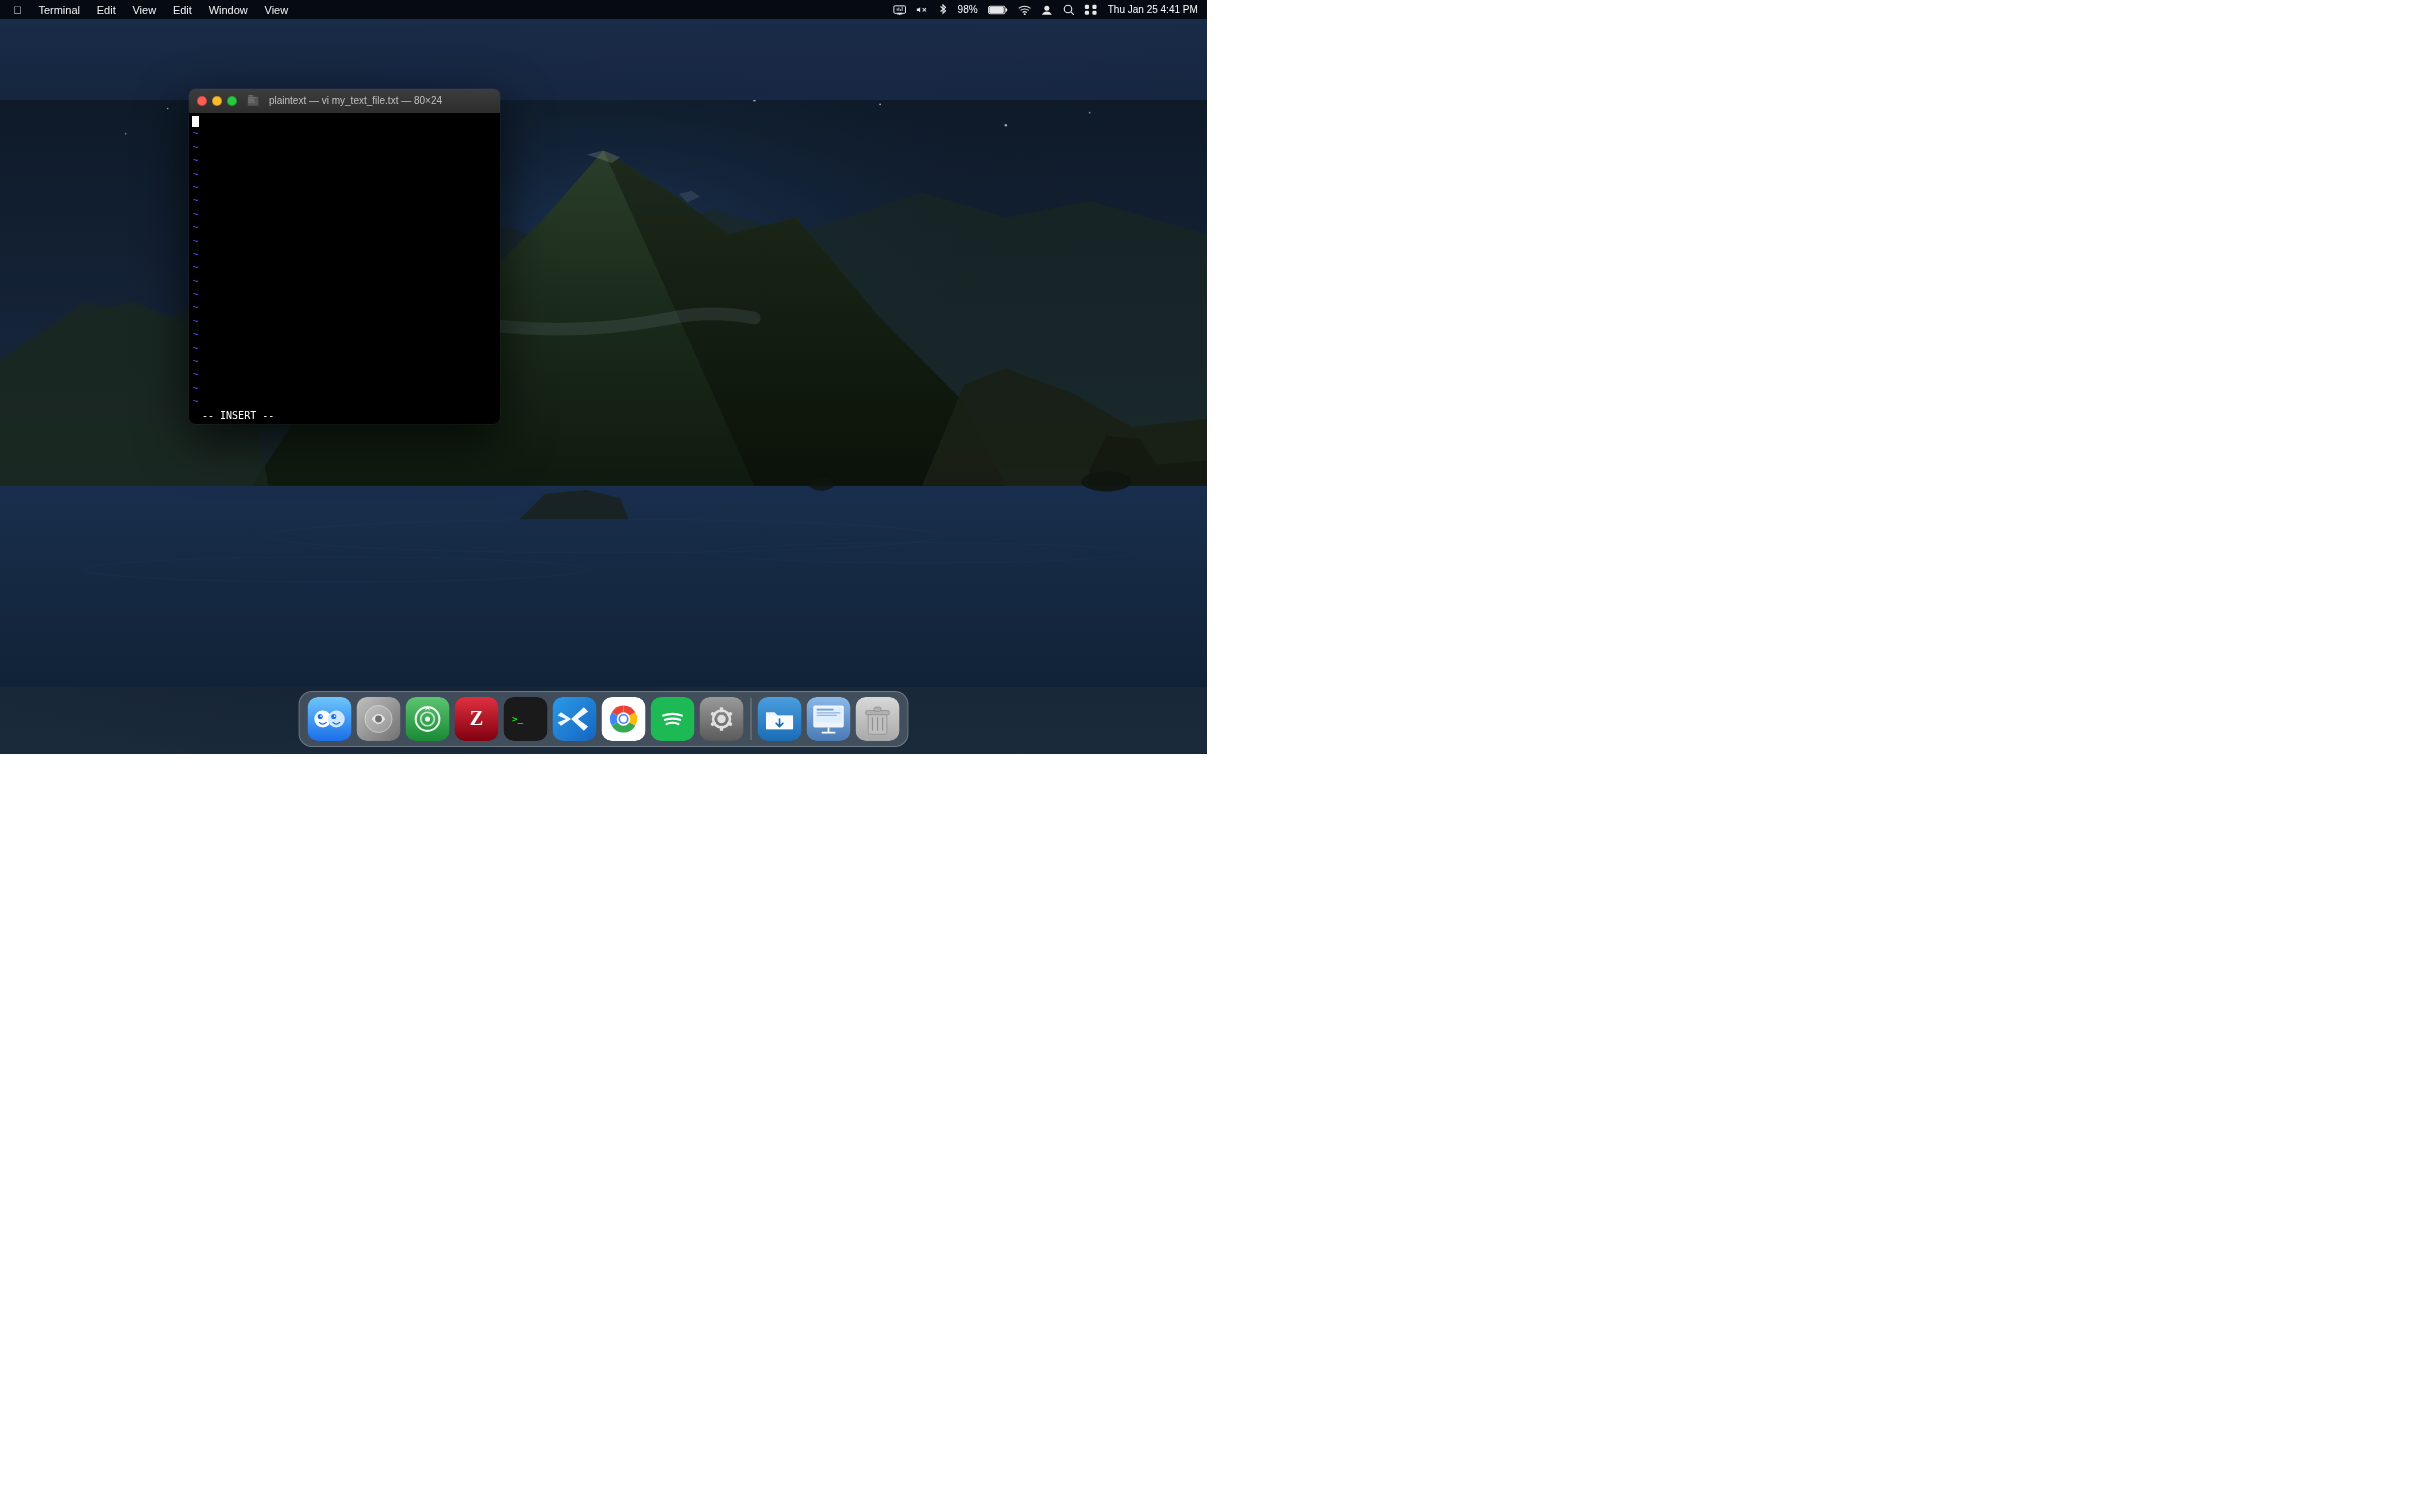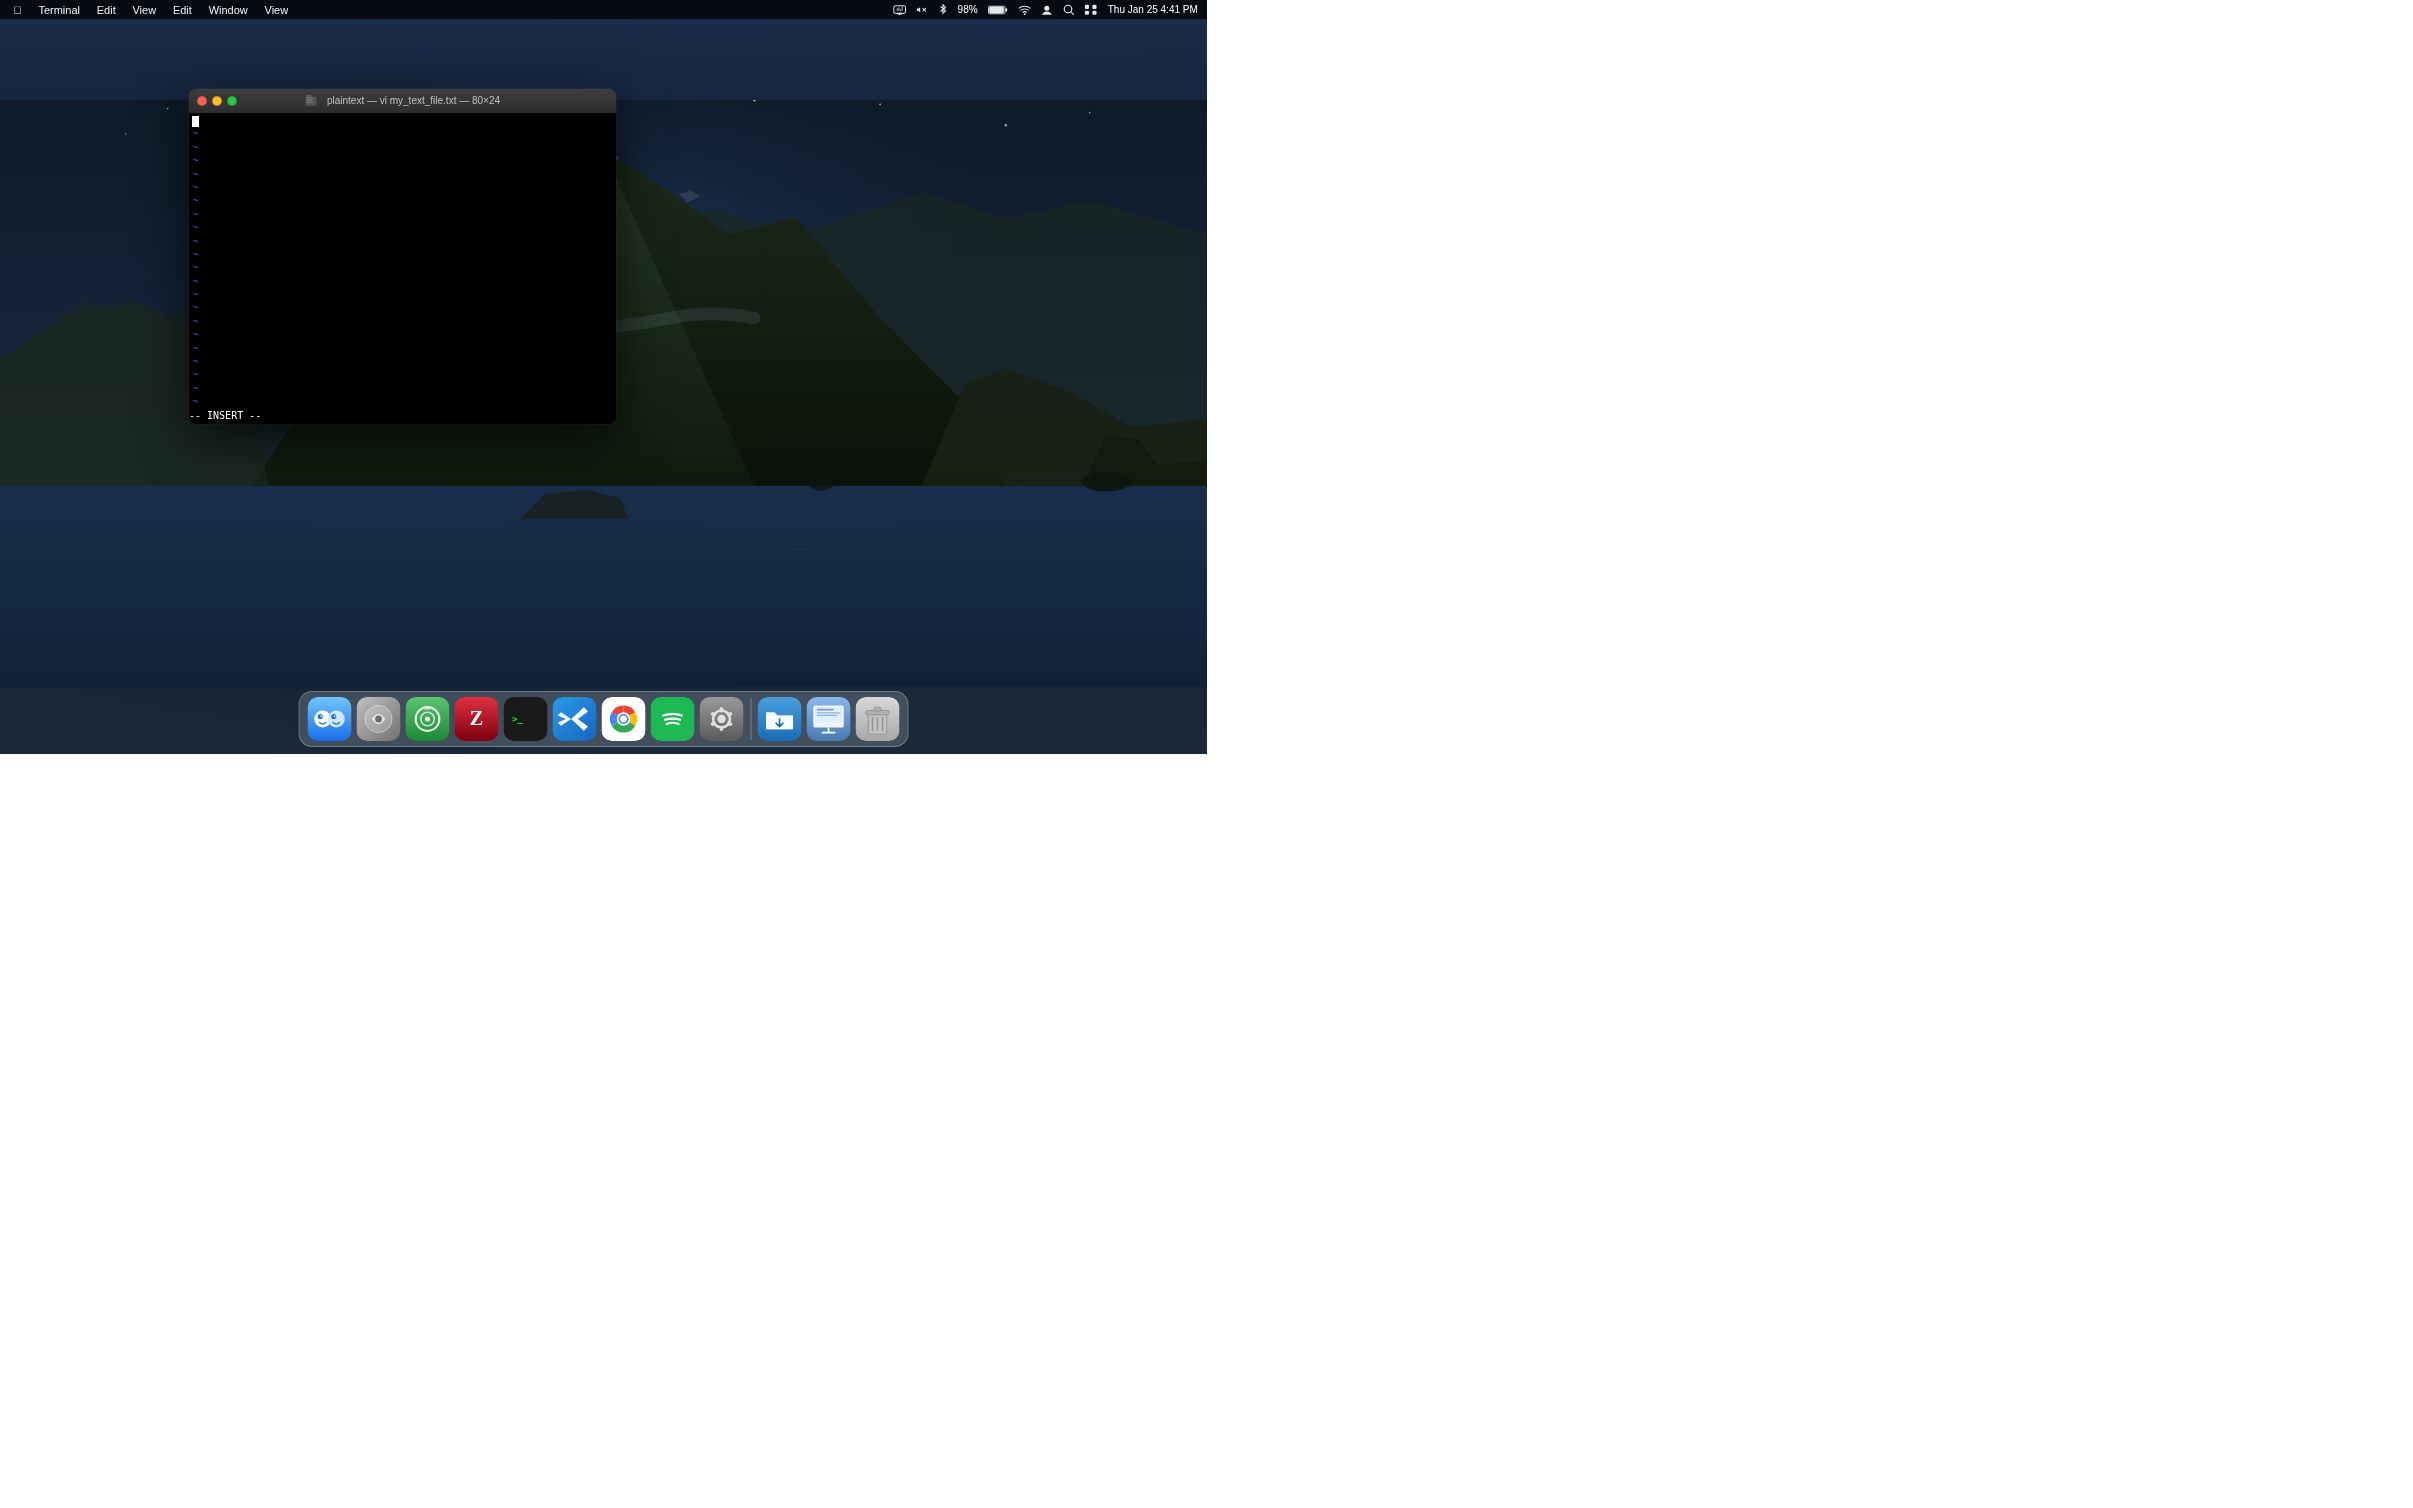--- a/index.html
+++ b/index.html
@@ -128,21 +128,21 @@
       width: 100%;
       height: 100%;
       border-radius: 10px;
     }
 
     
     #terminal-window {
       position: absolute;
       top: 89px;
       left: 189px;
-      width: 427px;
+      width: 311px;
       height: 335px;
       border-radius: 6.7px;
       overflow: hidden;
       box-shadow: 0 17px 50px rgba(0,0,0,0.7), 0 0 0 0.4px rgba(255,255,255,0.1);
       z-index: 50;
     }
 
     #terminal-titlebar {
       height: 23.5px;
       background: linear-gradient(180deg, #3d3d3d 0%, #2d2d2d 100%);
@@ -200,21 +200,21 @@
 
     .vi-tilde-line {
       display: block;
       height: 13.4px;
       line-height: 13.4px;
     }
 
     #vi-insert-mode {
       position: absolute;
       bottom: 3.4px;
-      left: 0;
+      left: 13px;
       color: white;
       font-family: 'Menlo', 'Monaco', monospace;
       font-size: 10px;
     }
   </style>
 </head>
 <body>
 
 <div id="desktop">
   <svg id="mountain-svg" viewBox="0 0 1440 780" preserveAspectRatio="xMidYMid slice">

